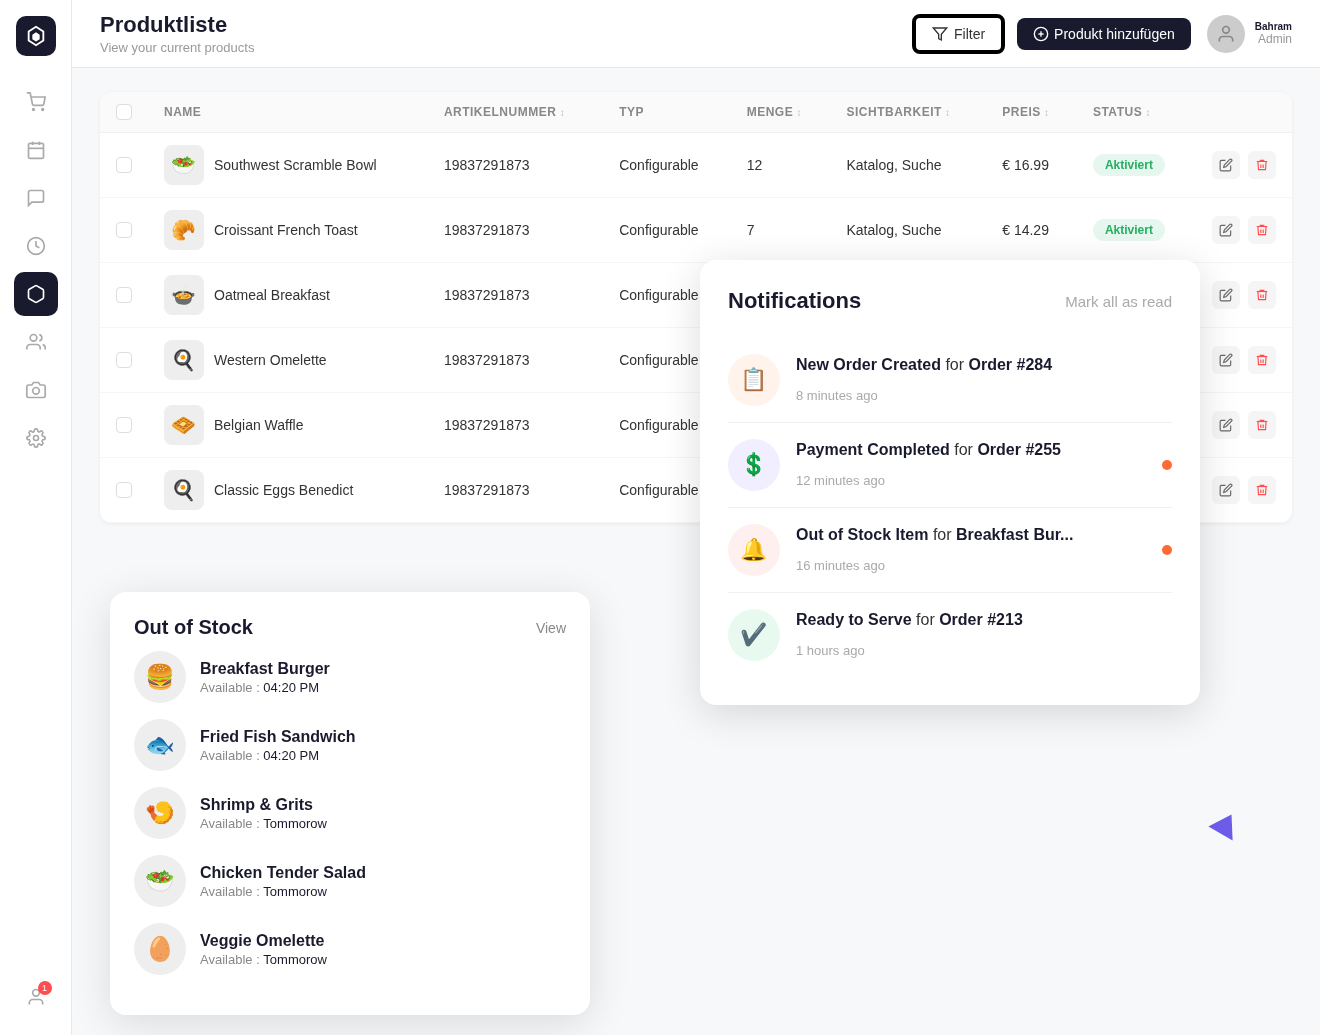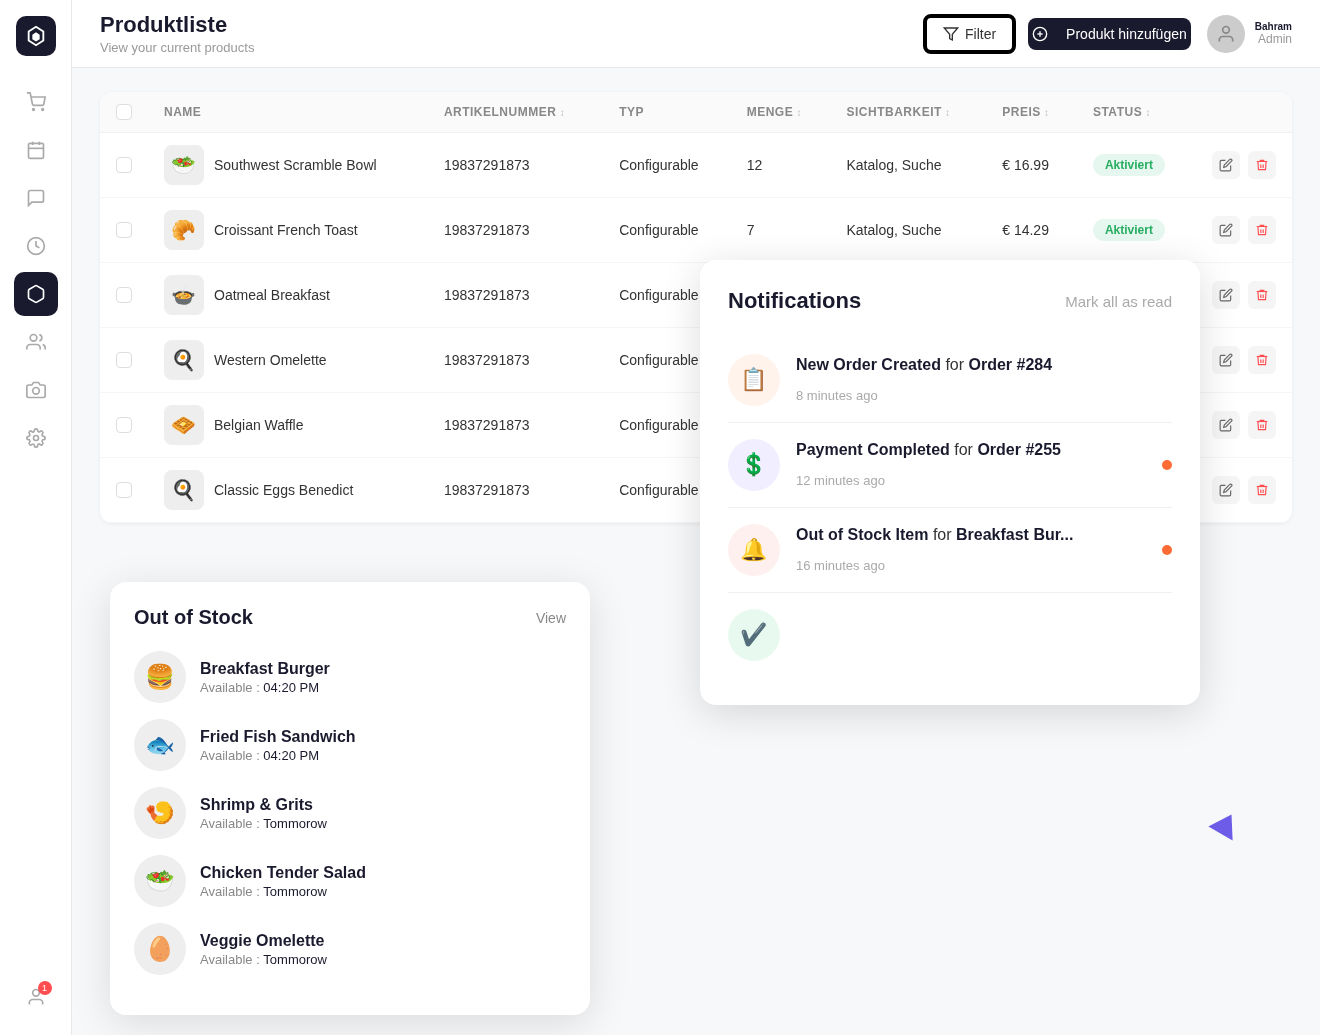--- a/index.html
+++ b/index.html
@@ -92,23 +92,23 @@
     .header-actions {
       display: flex; align-items: center; gap: 12px;
     }
     .btn-filter {
       display: flex; align-items: center; gap: 6px;
       background: #fff; border: 4px solid #000000;
       border-radius: 8px; padding: 8px 16px;
       font-size: 14px; color: #333; cursor: pointer;
     }
     .btn-add {
-      display: flex; align-items: center; gap: 18px;
+      display: flex; align-items: center; gap: 5px;
       background: #1a1a2e; border: none;
-      border-radius: 8px; padding: 8px 4px;
+      border-radius: 8px; padding: 8px 16px;
       font-size: 14px; color: #fff; cursor: pointer;
     }
     .user-info {
       display: flex; align-items: center; gap: 10px;
     }
     .avatar {
       width: 38px; height: 38px;
       border-radius: 50%;
       background: #ccc;
       display: flex; align-items: center; justify-content: center;
@@ -215,21 +215,21 @@
       left: 110px; bottom: 20px;
       width: 480px;
       background: #fff;
       border-radius: 16px;
       box-shadow: 0 8px 40px rgba(0,0,0,0.12);
       padding: 24px;
       z-index: 20;
     }
     .oos-header {
       display: flex; justify-content: space-between; align-items: center;
-      margin-bottom: 22px;
+      margin-bottom: 12px;
     }
     .oos-header h2 {
       font-size: 20px; font-weight: 700; color: #1a1a2e;
     }
     .oos-header a {
       font-size: 14px; color: #888; text-decoration: none; cursor: pointer;
     }
     .oos-item {
       display: flex; align-items: center; gap: 14px;
       margin-bottom: 16px;
@@ -771,18 +771,24 @@
     <div class="notif-text">
       <div class="title">
         <strong>Out of Stock Item</strong> for <strong>Breakfast Bur...</strong>
       </div>
       <div class="time">16 minutes ago</div>
     </div>
     <div class="notif-unread-dot"></div>
   </div>
       <div class="notif-item">
     <div class="notif-icon green">✔️</div>
+    <div class="notif-text">
+      <div class="title">
+        <strong>Ready to Serve</strong> for <strong>Order #213</strong>
+      </div>
+      <div class="time">1 hours ago</div>
+    </div>
 
   </div>
     </div>
 </div>
 
 <div class="cursor"></div>
 
 </body></html>

